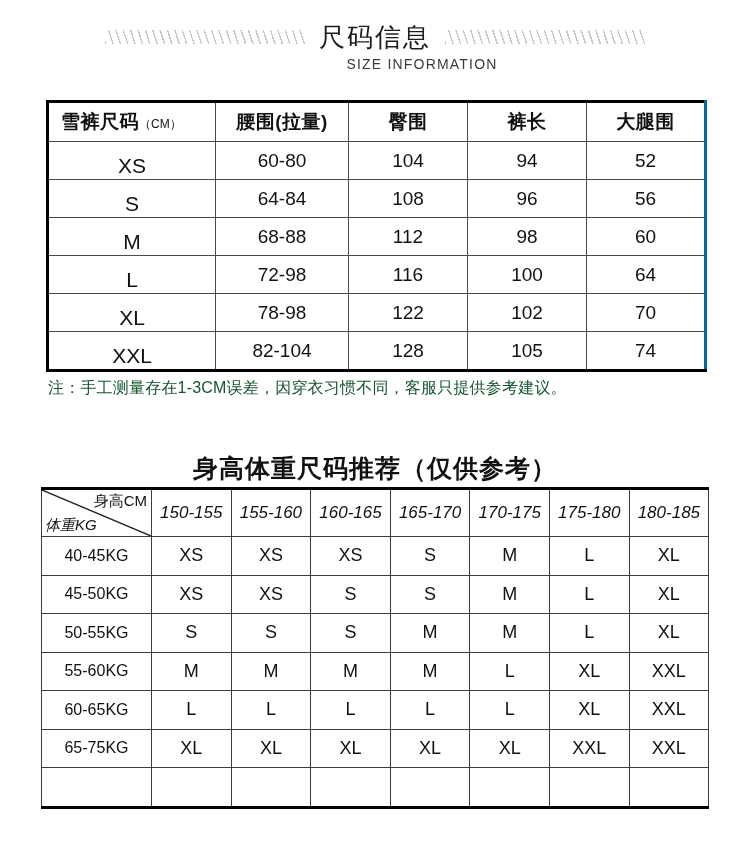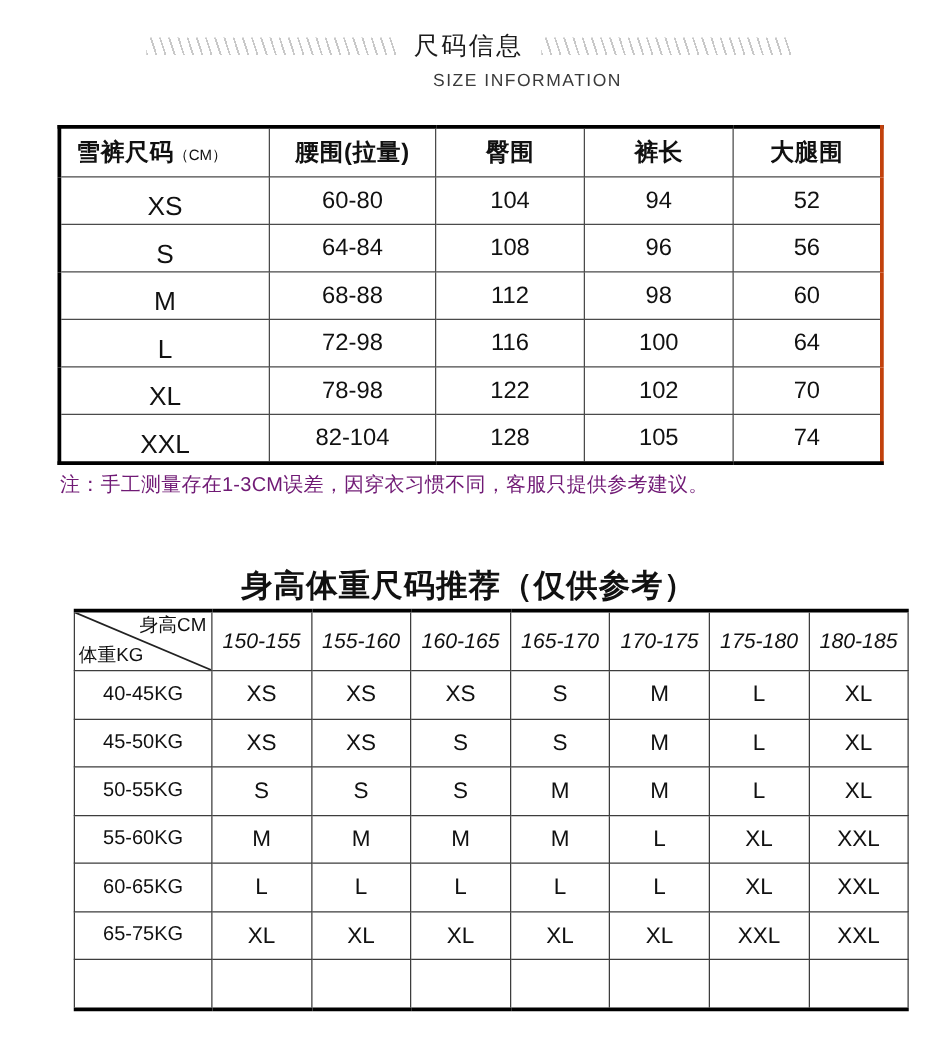--- a/index.html
+++ b/index.html
@@ -36,21 +36,21 @@
     flex: 0 0 auto;
     background-image: repeating-linear-gradient(
         72deg,
         #bfbfbf 0px, #bfbfbf 1.4px,
         rgba(255,255,255,0) 1.4px, rgba(255,255,255,0) 7px);
     opacity: .85;
   }
   .hatch.left  { width: 200px; margin-right: 14px; }
   .hatch.right { width: 200px; margin-left: 14px; }
   .title-cn {
-    font-size: 20px;
+    font-size: 26px;
     letter-spacing: 2px;
     color: #1b1b1b;
     line-height: 30px;
     white-space: nowrap;
     font-weight: 400;
   }
   .title-en {
     position: absolute;
     top: 56px;
     left: 0;
@@ -79,21 +79,21 @@
     border: 1px solid #4a4a4a;
     text-align: center;
     font-size: 19px;
     height: 36px;
     padding: 0;
     color: #111;
   }
   table.t1 tr:first-child td { border-top: 3px solid #000; height: 38px; }
   table.t1 tr:last-child  td { border-bottom: 3px solid #000; }
   table.t1 td:first-child  { border-left: 3px solid #000; }
-  table.t1 td:last-child   { border-right: 3px solid #c2410c; }
+  table.t1 td:last-child   { border-right: 3px solid #0369a1; }
 
   .t1 .c0 { width: 168px; }
   .t1 .c1 { width: 133px; }
   .t1 .c2 { width: 119px; }
   .t1 .c3 { width: 119px; }
   .t1 .c4 { width: 119px; }
 
   .t1 .hd {
     font-size: 19px;
     font-weight: 700;
@@ -114,21 +114,21 @@
     vertical-align: bottom;
     padding-bottom: 1px;
   }
   .t1 .val { font-size: 19px; }
 
   .note {
     position: absolute;
     left: 48px;
     top: 378px;
     font-size: 16px;
-    color: #701a75;
+    color: #14532d;
     letter-spacing: .2px;
     white-space: nowrap;
   }
 
   
   .sec2-title {
     position: absolute;
     top: 432px;
     left: 0;
     width: 750px;
@@ -136,21 +136,21 @@
     font-size: 25px;
     font-weight: 700;
     letter-spacing: 1px;
     color: #111;
     margin-top: 20px;
   }
 
   
   .t2-wrap {
     position: absolute;
-    left: 59px;
+    left: 41px;
     top: 487px;
     width: 602px;
     border-radius: 14px;
   }
   table.t2 {
     border-collapse: collapse;
     width: 668px;
     table-layout: fixed;
   }
   table.t2 td {
@@ -187,20 +187,21 @@
     line-height: 20px;
     color: #111;
   }
   .t2 .corner .lbl-w {
     position: absolute;
     bottom: 1px;
     left: 3px;
     font-size: 15px;
     line-height: 20px;
     color: #111;
+    font-style: italic;
   }
   .t2 .hcol { font-size: 17px; font-style: italic; }
   .t2 .wrow { font-size: 16px; }
   .t2 .val  { font-size: 18px; }
   .t2 tr.blank td { height: 38px; }
 </style>
 </head>
 <body>
 
 <div class="header">

